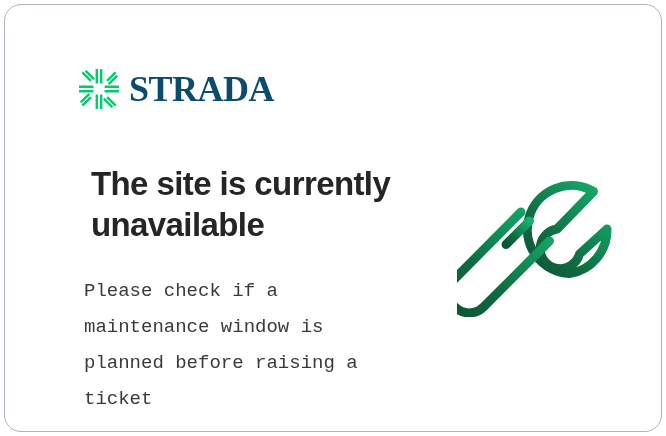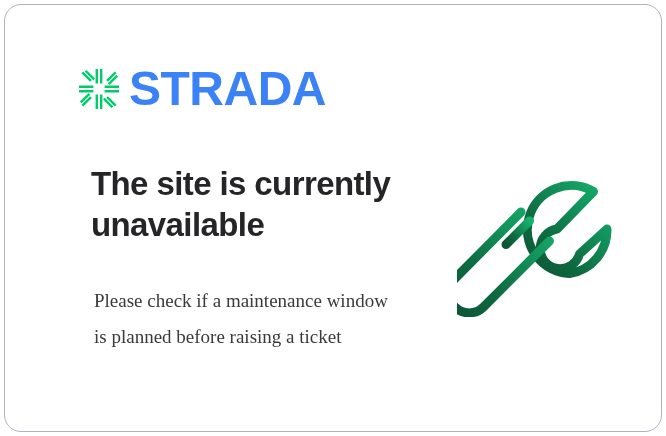--- a/index.html
+++ b/index.html
@@ -52,27 +52,27 @@
     align-items: center;
     gap: 10px;
   }
   .brand-mark {
     width: 40px;
     height: 40px;
     display: block;
     flex: 0 0 auto;
   }
   .brand-name {
-    font-size: 48px;
+    font-size: 36px;
     line-height: 40px;
     font-weight: 700;
     letter-spacing: -0.5px;
-    color: #3b82f6;
+    color: #0c4a6e;
     white-space: nowrap;
-    font-family: Liberation Sans, sans-serif;
+    font-family: Liberation Serif, serif;
   }
 
   
   .headline {
     position: absolute;
     left: 78px;
     top: 150px;
     width: 350px;
     margin: 8px;
     font-size: 33px;
@@ -82,26 +82,26 @@
     color: #252527;
     font-family: "Liberation Sans", sans-serif;
   }
 
   
   .body-copy {
     position: absolute;
     left: 79px;
     top: 268px;
     width: 310px;
-    margin: 10px;
+    margin: 0;
     font-size: 19px;
     line-height: 36px;
     font-weight: 400;
     color: #3a3a3c;
-    font-family: Liberation Serif, serif;
+    font-family: Liberation Mono, monospace;
   }
 
   
   .wrench {
     position: absolute;
     left: 452px;
     top: 150px;
     width: 162px;
     height: 162px;
     display: block;

